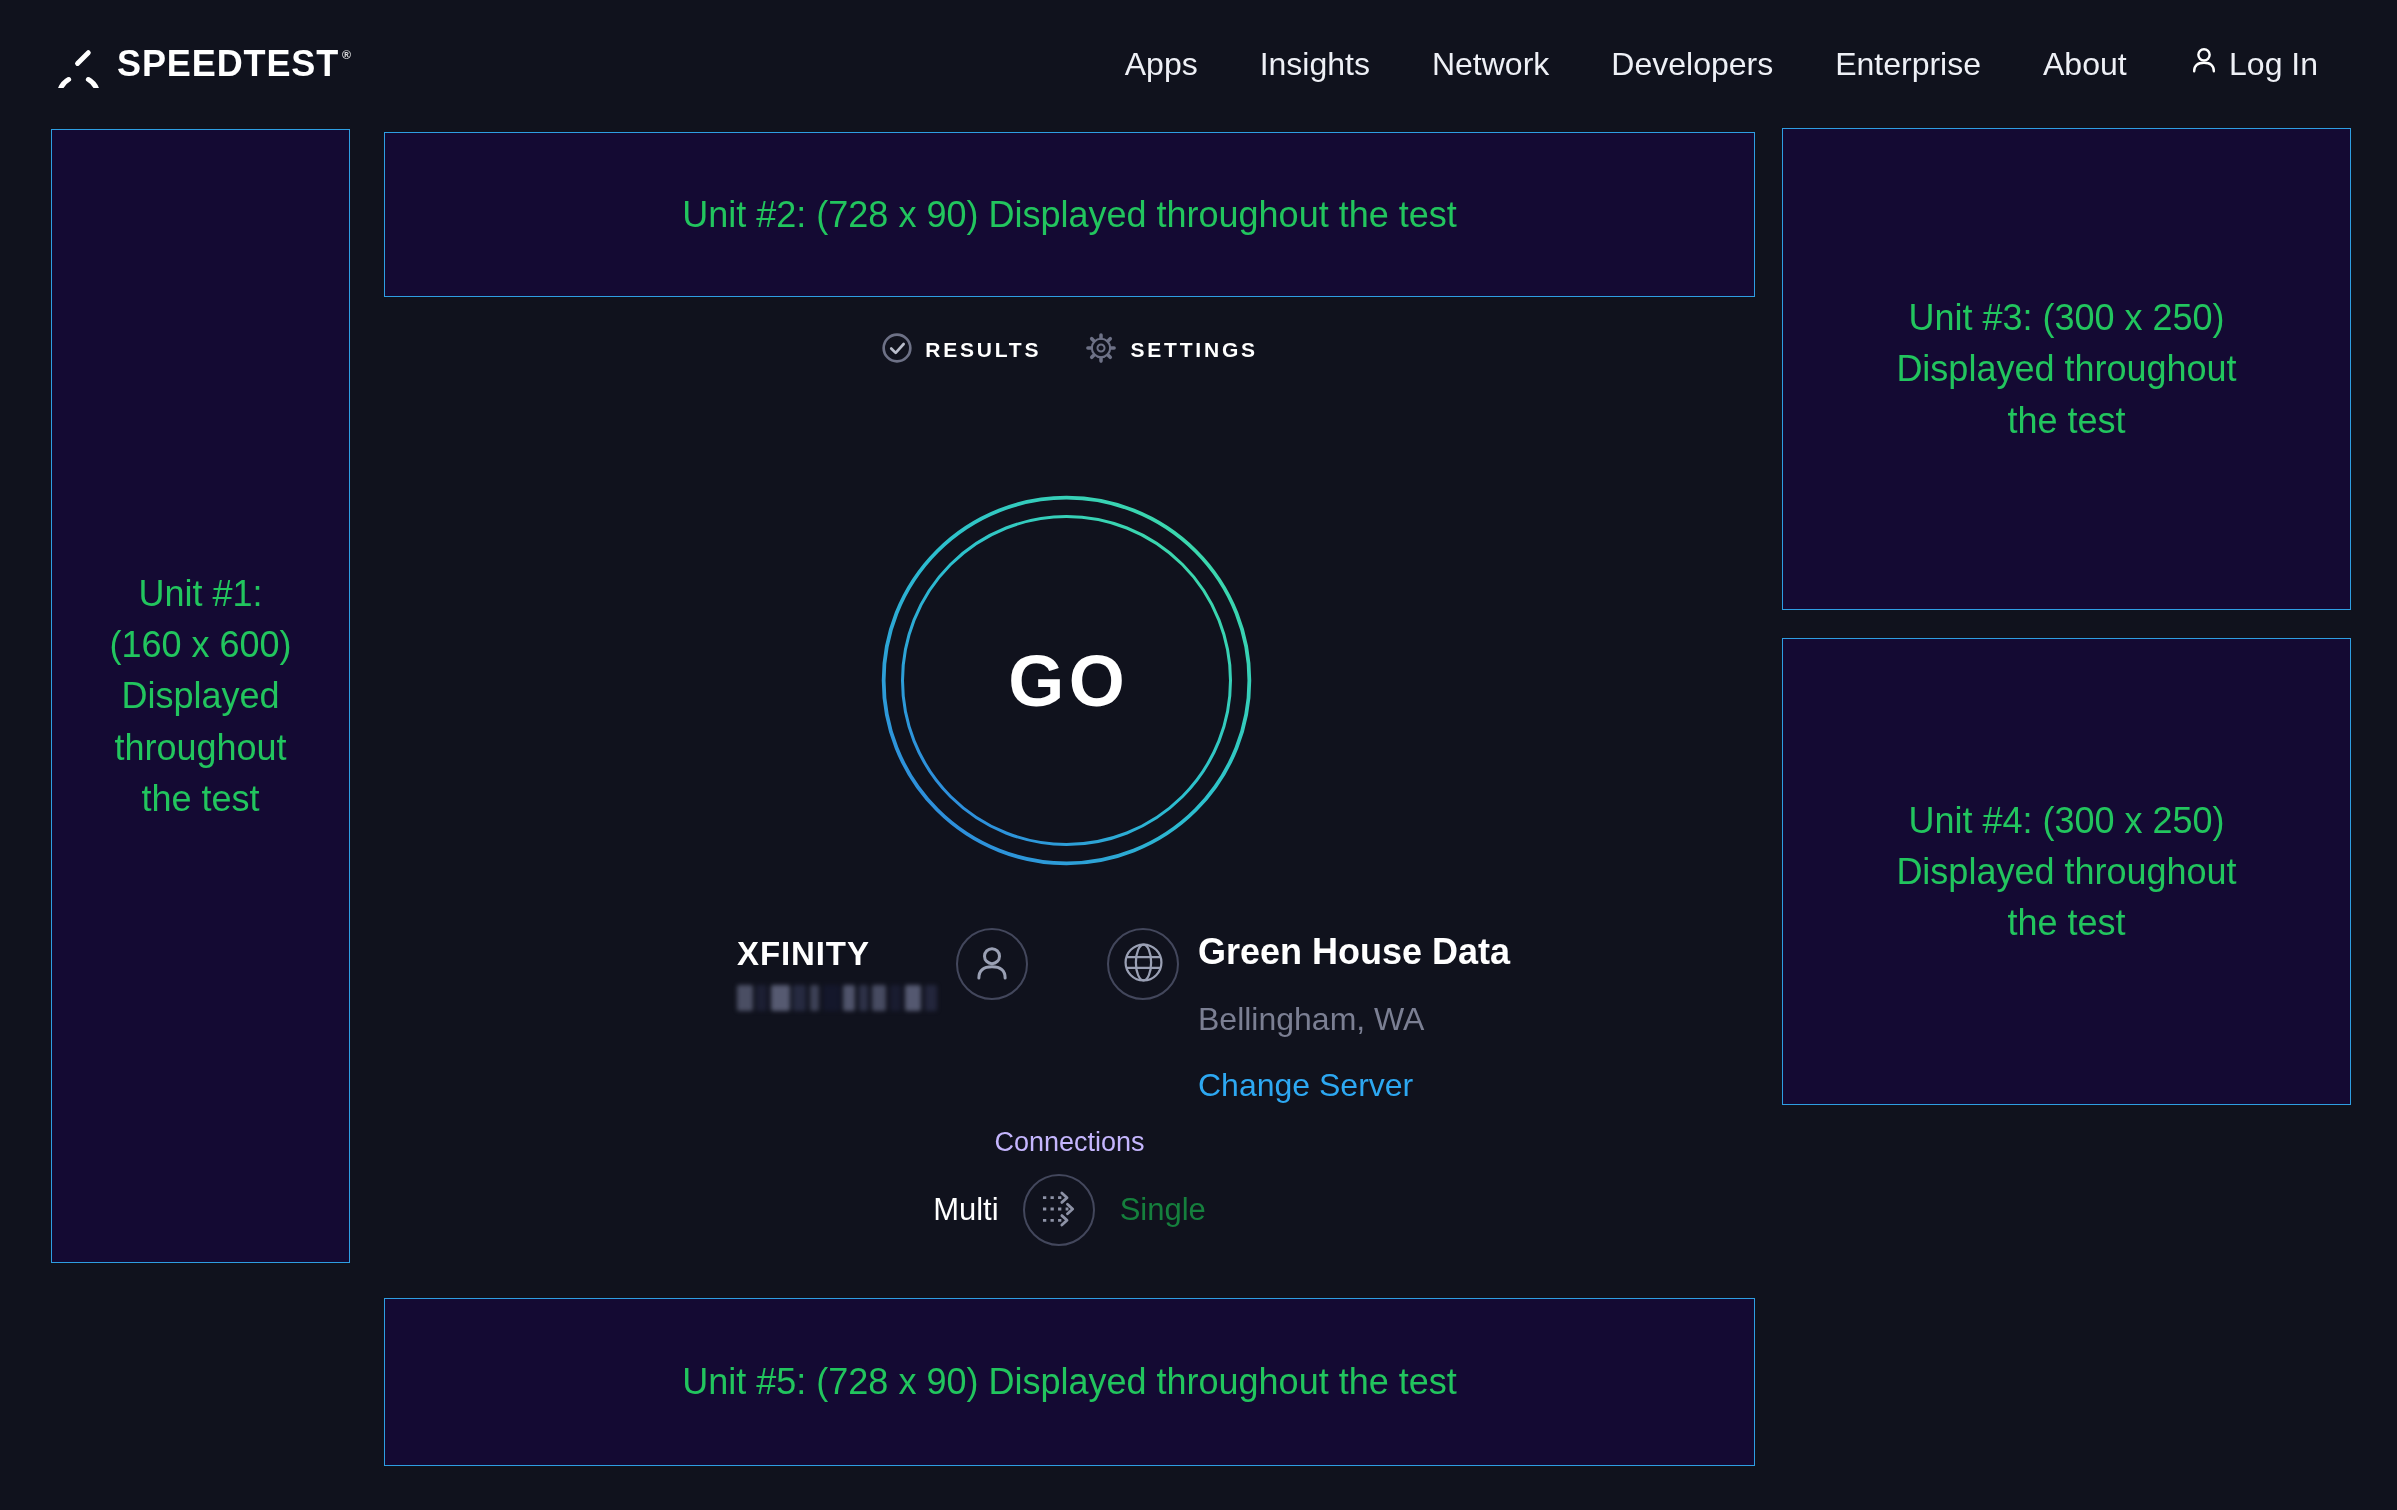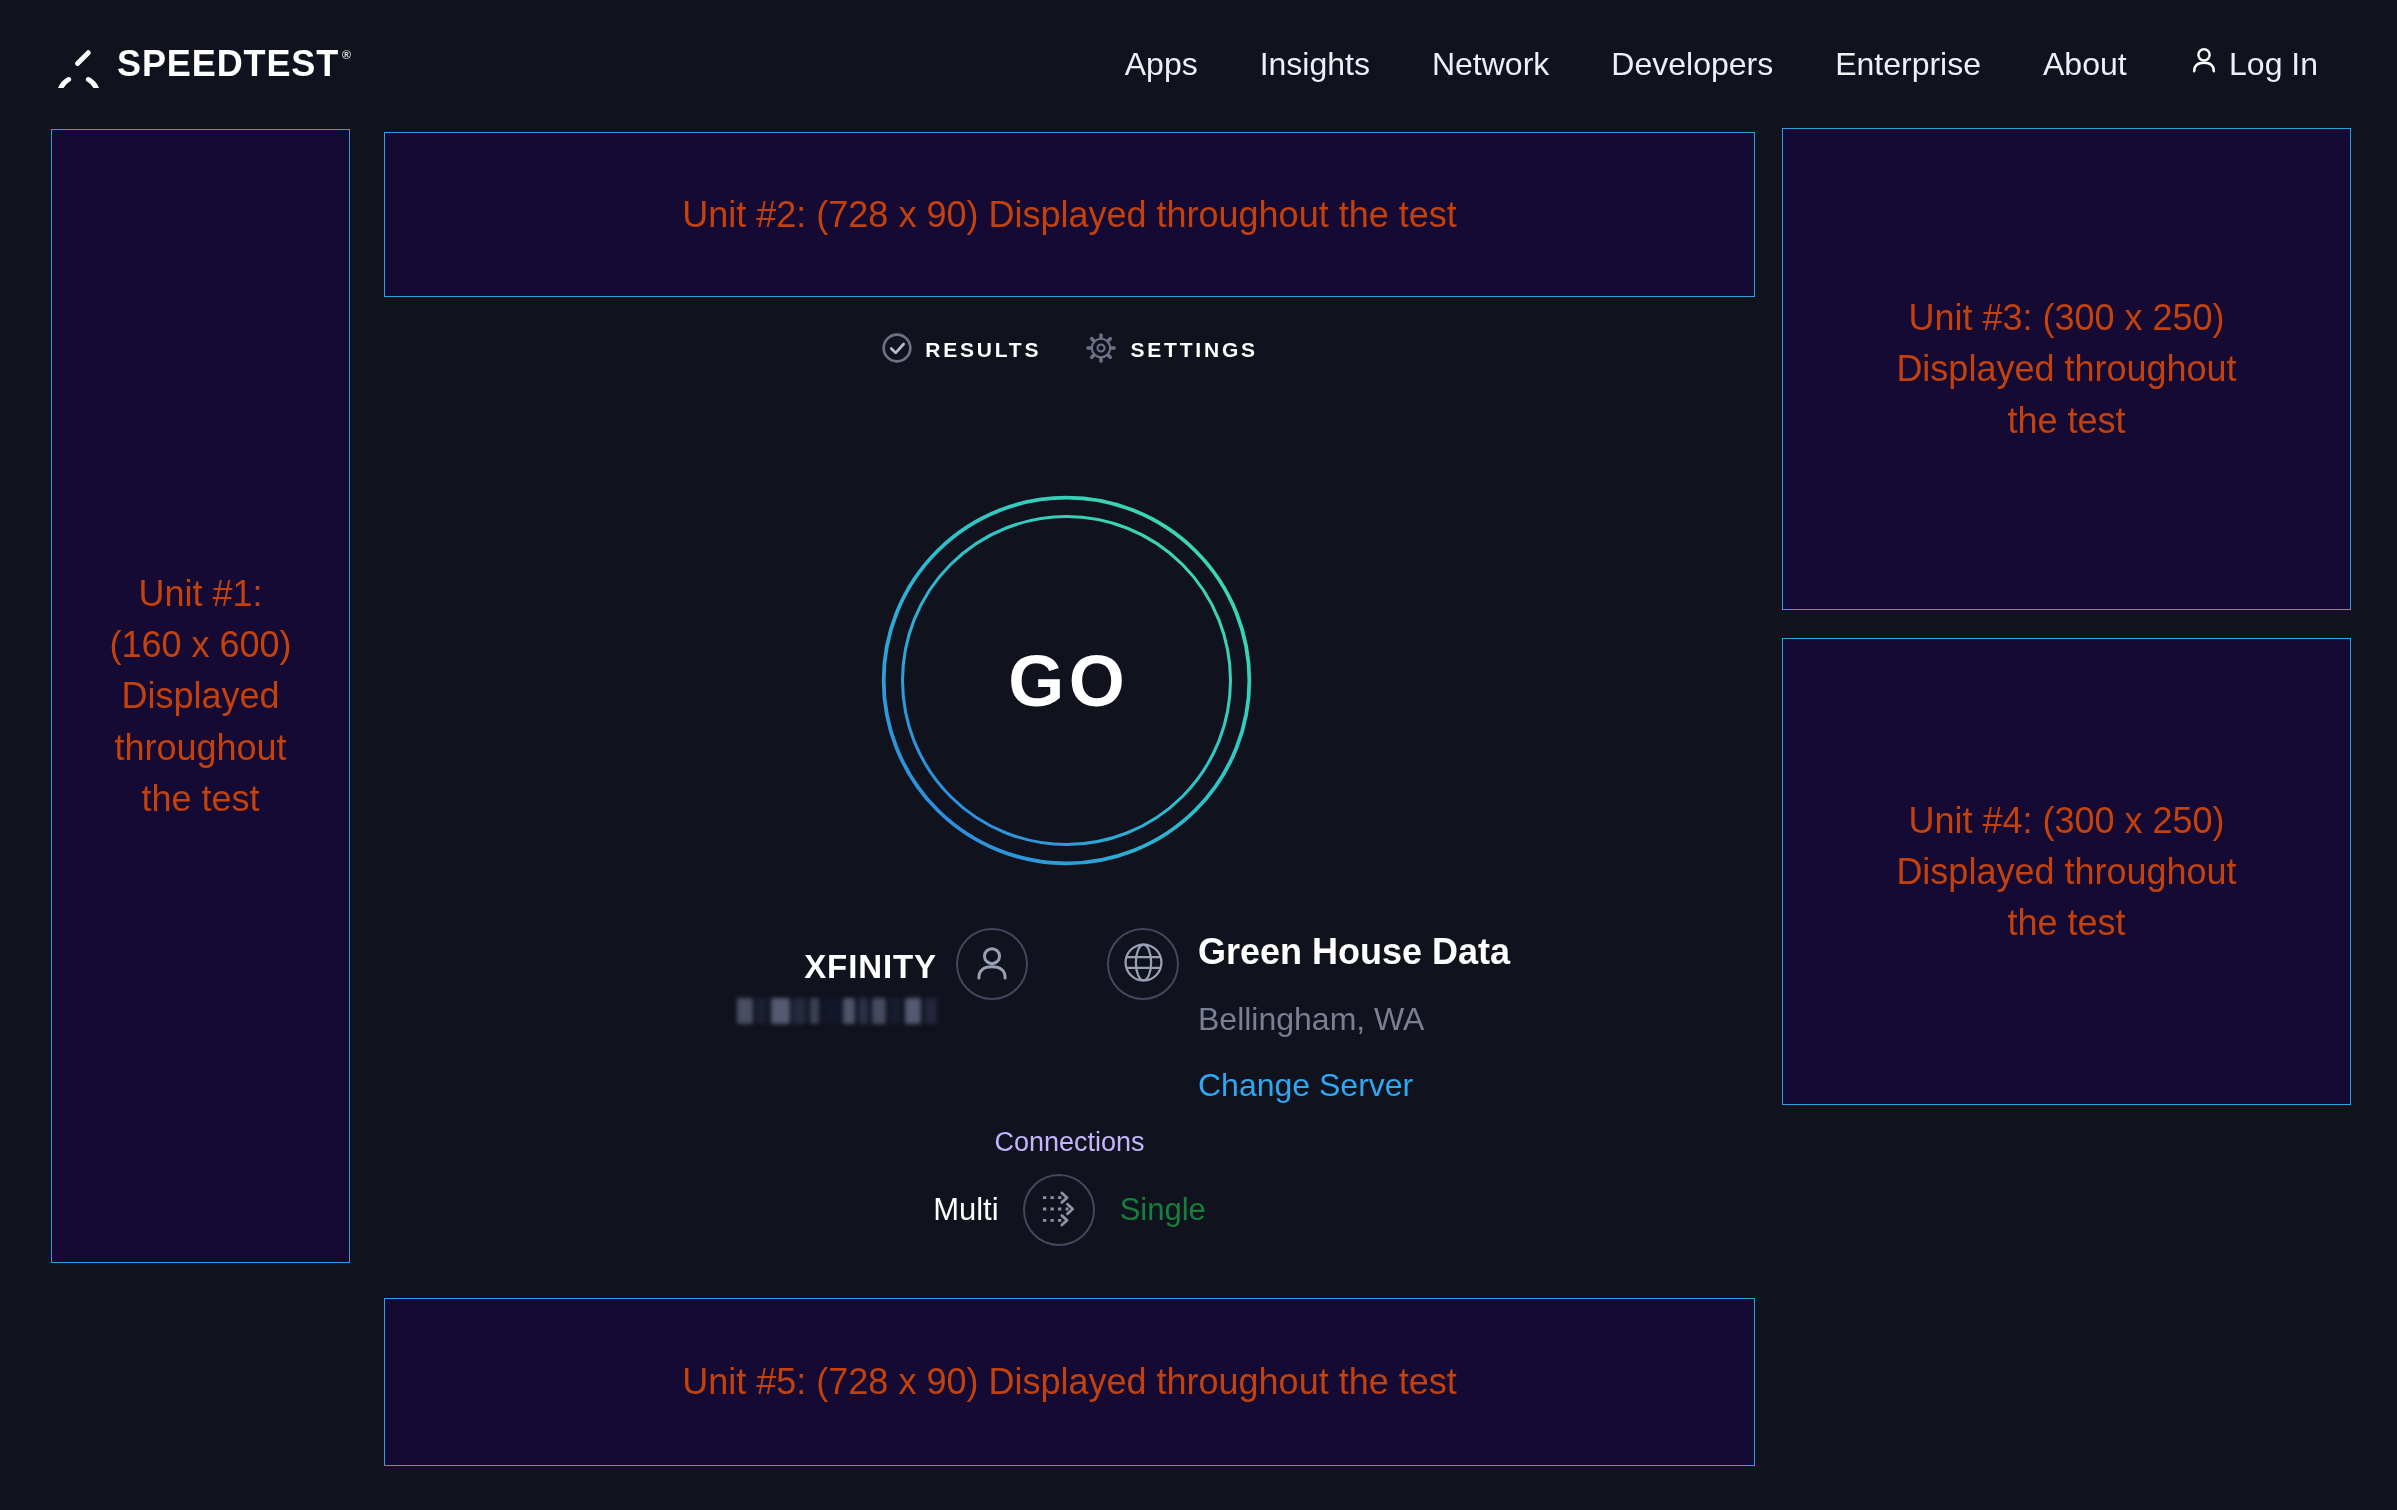--- a/index.html
+++ b/index.html
@@ -31,21 +31,21 @@
   
   .ad {
     position: absolute;
     background: #140a33;
     border: 1.9px solid #2e9ee2;
     box-sizing: border-box;
     display: flex; align-items: center; justify-content: center;
     cursor: pointer;
   }
   .ad-text {
-    color: #c2410c; font-size: 36px; line-height: 1.42; text-align: center;
+    color: #22c55e; font-size: 36px; line-height: 1.42; text-align: center;
   }
   .ad-1 { left: 51px;   top: 129px;  width: 299px;  height: 1134px; }
   .ad-2 { left: 384px;  top: 132px;  width: 1371px; height: 165px; }
   .ad-3 { left: 1782px; top: 128px;  width: 569px;  height: 482px; }
   .ad-4 { left: 1782px; top: 638px;  width: 569px;  height: 467px; }
   .ad-5 { left: 384px;  top: 1298px; width: 1371px; height: 168px; }
   .ad-1 .ad-text { max-width: 202px; }
   .ad-3 .ad-text, .ad-4 .ad-text { max-width: 386px; }
   .ad-2 .ad-text, .ad-5 .ad-text { white-space: nowrap; }
 
@@ -73,21 +73,21 @@
   .icon-circle {
     width: 72px; height: 72px; border-radius: 50%;
     border: 2.8px solid #43475c; box-sizing: border-box;
     display: flex; align-items: center; justify-content: center;
     flex: none;
   }
   .provider-left {
     position: absolute; right: 1369px; top: 928px;
     display: flex; align-items: flex-start; gap: 19px;
   }
-  .provider-col { display: flex; flex-direction: column; align-items: flex-end; margin-top: 19px; }
+  .provider-col { display: flex; flex-direction: column; align-items: flex-start; margin-top: 6px; }
   .provider-name {
     color: #ffffff; font-size: 33px; font-weight: bold; letter-spacing: 0.9px; line-height: 40px;
     white-space: nowrap;
   }
   .redacted-ip {
     margin-top: 11.3px; height: 26px; width: 200px;
     display: flex; gap: 3.8px; filter: blur(2.1px);
   }
   .redacted-ip i { display: block; height: 100%; border-radius: 1.9px; }
 

